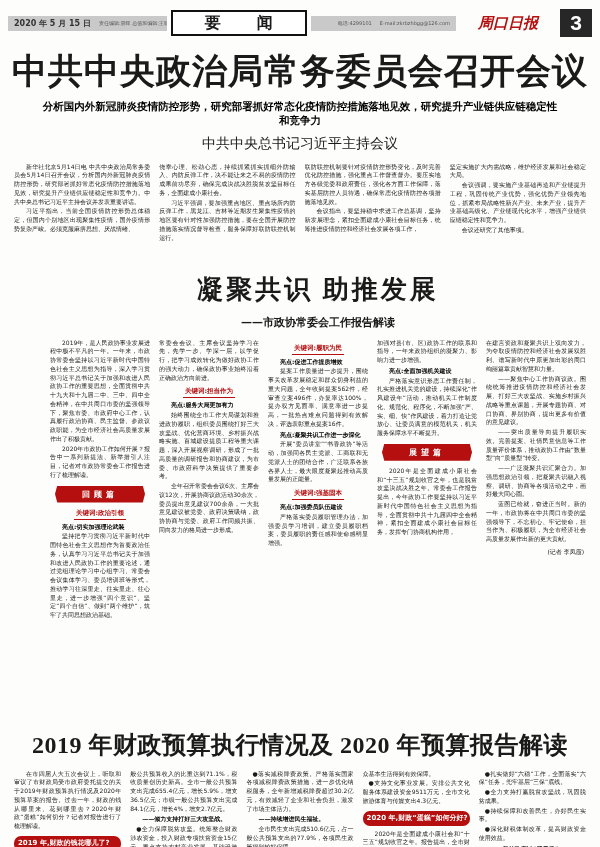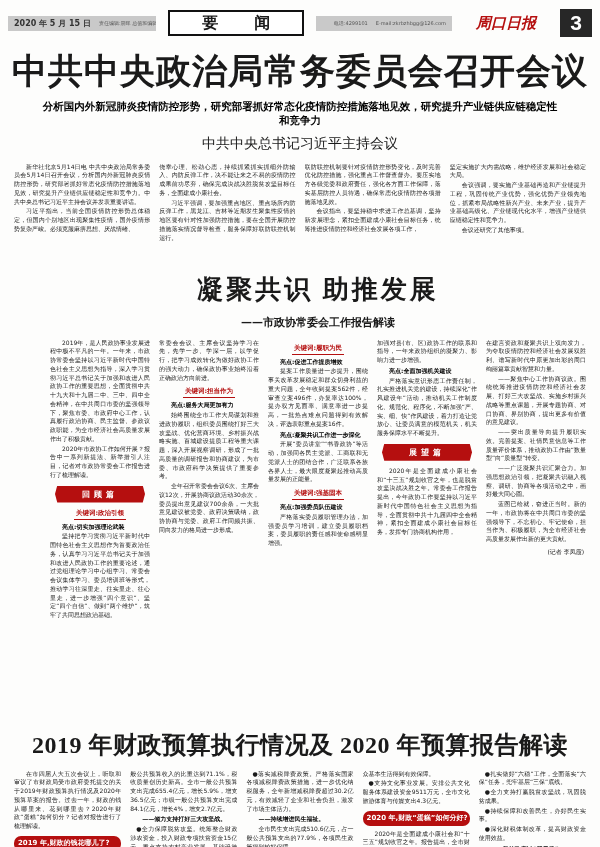--- a/index.html
+++ b/index.html
@@ -4,38 +4,38 @@
 <style>
   :root { --accent:#b50f0f; --hdr-gray:#c9c9c9; --ink:#1a1a1a; }
   * { box-sizing:border-box; }
   html,body { margin:0; padding:0; background:#e8e8e8; }
   .page {
     width:600px; height:847px; margin:0 auto; background:#fdfdfc;
     font-family:"DejaVu Sans", sans-serif; color:var(--ink);
     overflow:hidden; position:relative;
   }
   
-  .header { display:flex; align-items:center; padding:9px 8px 0 8px; gap:12px; }
+  .header { display:flex; align-items:center; padding:9px 8px 0 8px; gap:4px; }
   .hbar {
     background:var(--hdr-gray); height:15px; display:flex; align-items:center;
     padding:0 6px; gap:8px; overflow:hidden; white-space:nowrap;
   }
   .hbar.left { flex:1.1; }
   .hbar.right { flex:1; justify-content:flex-end; }
   .hdr-date { font-size:8px; font-weight:bold; color:#333; }
   .hdr-staff, .hdr-phone, .hdr-email { font-size:5px; color:#555; }
   .section-box {
     border:2px solid #111; background:#fff; padding:3px 16px;
     font-family:"Liberation Serif", serif; font-size:16px; font-weight:bold;
     letter-spacing:16px; text-indent:16px; white-space:nowrap; line-height:1;
   }
   .paper-name {
     color:var(--accent); font-family:"Liberation Serif", serif;
     font-weight:bold; font-size:15px; font-style:italic; white-space:nowrap;
-    margin:0 12px;
+    margin:0 18px;
   }
   .page-num {
     background:#272727; color:#fff; width:32px; height:28px;
     display:flex; align-items:center; justify-content:center;
     font-size:21px; font-weight:bold; font-family:"Liberation Sans", sans-serif;
   }
   
   .cols { display:flex; gap:9px; padding:0 14px; }
   .col { flex:1; overflow:hidden; }
   .bp { font-size:6px; line-height:1.46; text-align:justify; margin:0 0 1px 0;

